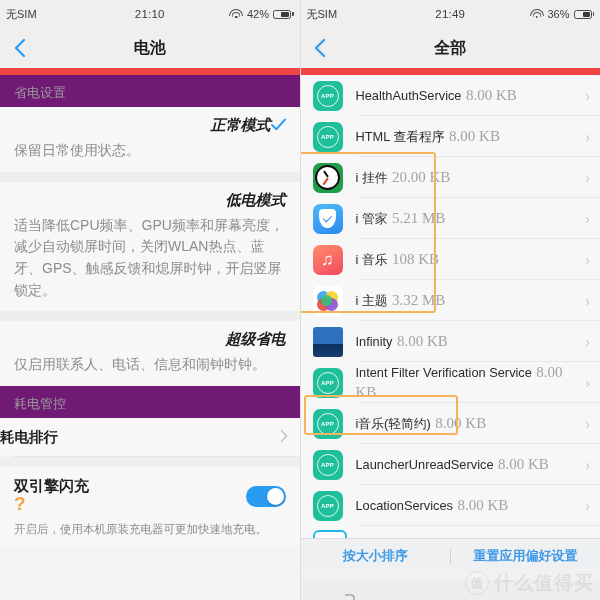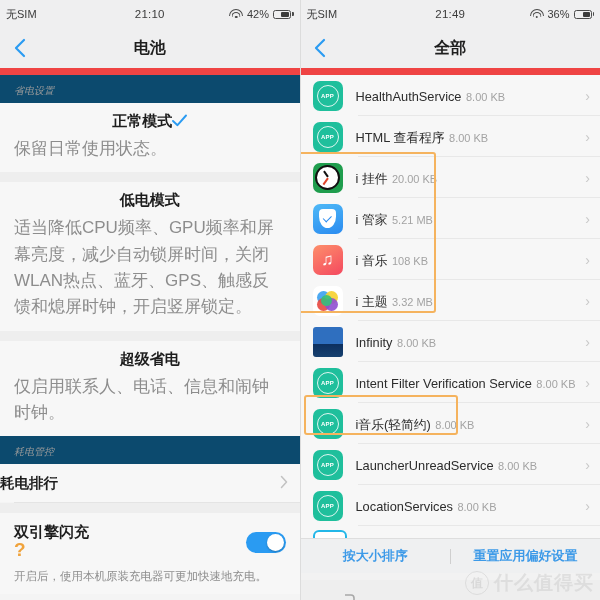--- a/index.html
+++ b/index.html
@@ -42,31 +42,31 @@
   }
   .back-chevron svg{display:block;}
   .title-text{
     position:absolute;left:0;right:0;text-align:center;
     font-size:16px;font-weight:bold;color:#1f1f1f;pointer-events:none;
   }
 
   
   .lbody{background:#f4f4f4;height:532px;overflow:hidden;}
   .sec-head{
-    padding:9px 14px 5px 14px;font-size:10px;color:#9a9a9a;background:#0c4a6e;font-style:italic;
+    padding:9px 14px 5px 14px;font-size:13px;color:#9a9a9a;background:#701a75;
   }
   .row-card{background:#f7f7f7;}
   .mode-row{
-    display:flex;align-items:center;justify-content:center;
-    padding:9px 14px 4px 14px;background:#f7f7f7;
+    display:flex;align-items:center;justify-content:flex-end;
+    padding:9px 14px 4px 14px;background:#f7f7f7;font-style:italic;
   }
   .mode-title{font-size:15px;font-weight:bold;color:#1d1d1d;}
   .tick{color:#2a9bf2;font-size:17px;line-height:1;}
   .mode-desc{
-    font-size:17px;color:#8d8d8d;line-height:1.55;padding:1px 14px 10px 14px;background:#f7f7f7;
+    font-size:14px;color:#8d8d8d;line-height:1.55;padding:1px 14px 10px 14px;background:#f7f7f7;
   }
   .gap{height:10px;background:#eeeeee;}
   .divider{height:1px;background:#e4e4e4;margin-left:14px;}
 
   .nav-row{
     display:flex;align-items:center;justify-content:space-between;
     padding:0 12px 0 0;height:38px;background:#f7f7f7;cursor:pointer;
   }
   .nav-row .lbl{font-size:14.5px;font-weight:bold;color:#1d1d1d;}
   .chev-grey{color:#bdbdbd;font-size:15px;line-height:1;}
@@ -94,21 +94,21 @@
   }
   .app-row:after{
     content:"";position:absolute;left:57px;right:0;bottom:0;height:1px;background:#e8e8e8;
   }
   .app-icon{
     width:30px;height:30px;border-radius:7px;flex:0 0 auto;margin-right:13px;
     display:flex;align-items:center;justify-content:center;position:relative;overflow:hidden;
   }
   .app-text{flex:1;min-width:0;}
   .app-name{font-size:12.8px;color:#2c2c2c;line-height:1.15;white-space:nowrap;overflow:hidden;}
-  .app-size{font-size:11px;color:#a3a3a3;line-height:1.3;margin-top:1px;}
+  .app-size{font-size:15px;color:#a3a3a3;line-height:1.3;margin-top:1px;font-family:Liberation Serif, serif;}
   .chev-lite{color:#c9c9c9;font-size:14px;line-height:1;margin-left:4px;}
 
   
   .ic-app{background:#1fbf9c;}
   .ic-app .ring{width:20px;height:20px;border-radius:50%;border:1.6px solid rgba(255,255,255,.85);
     display:flex;align-items:center;justify-content:center;}
   .ic-app .ring span{font-size:6px;color:#fff;font-weight:bold;letter-spacing:.3px;}
   .ic-clock{background:#1f9d4d;}
   .ic-clock .face{width:21px;height:21px;border-radius:50%;background:#fff;border:2.2px solid #111;position:relative;}
   .ic-clock .h{position:absolute;width:1.6px;height:7px;background:#111;left:50%;top:3px;margin-left:-.8px;transform-origin:bottom center;transform:rotate(-35deg);}

